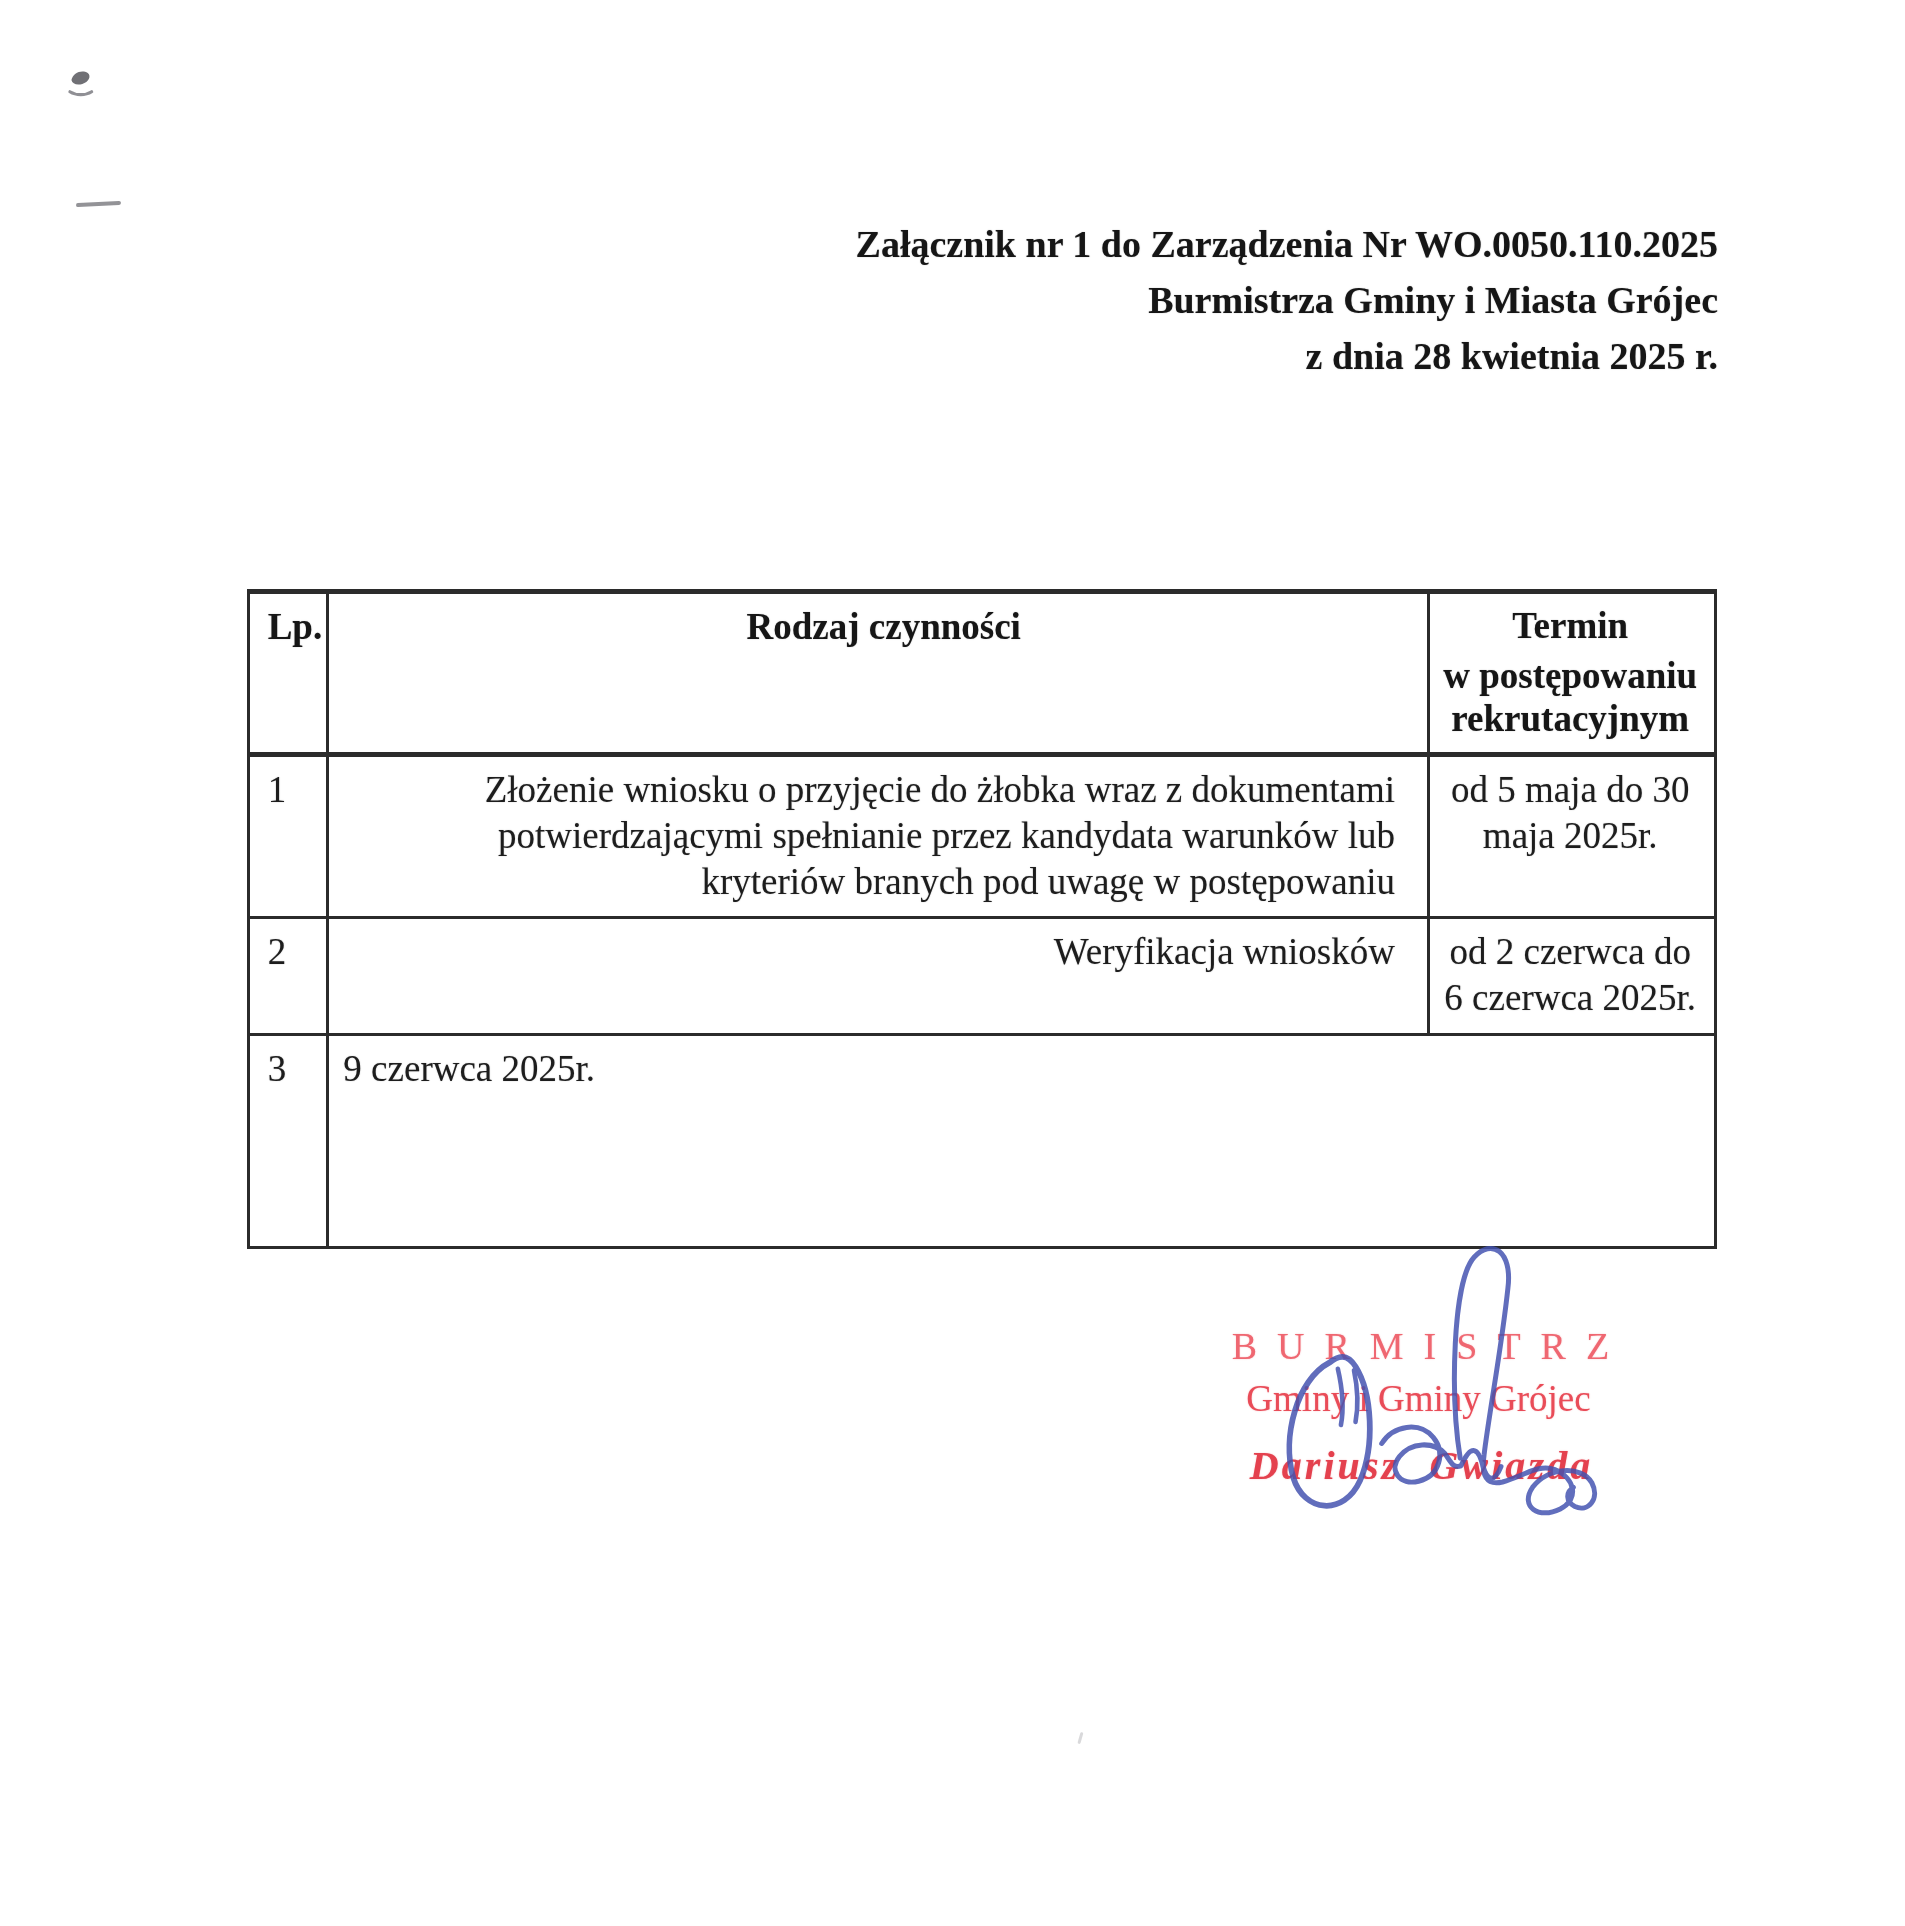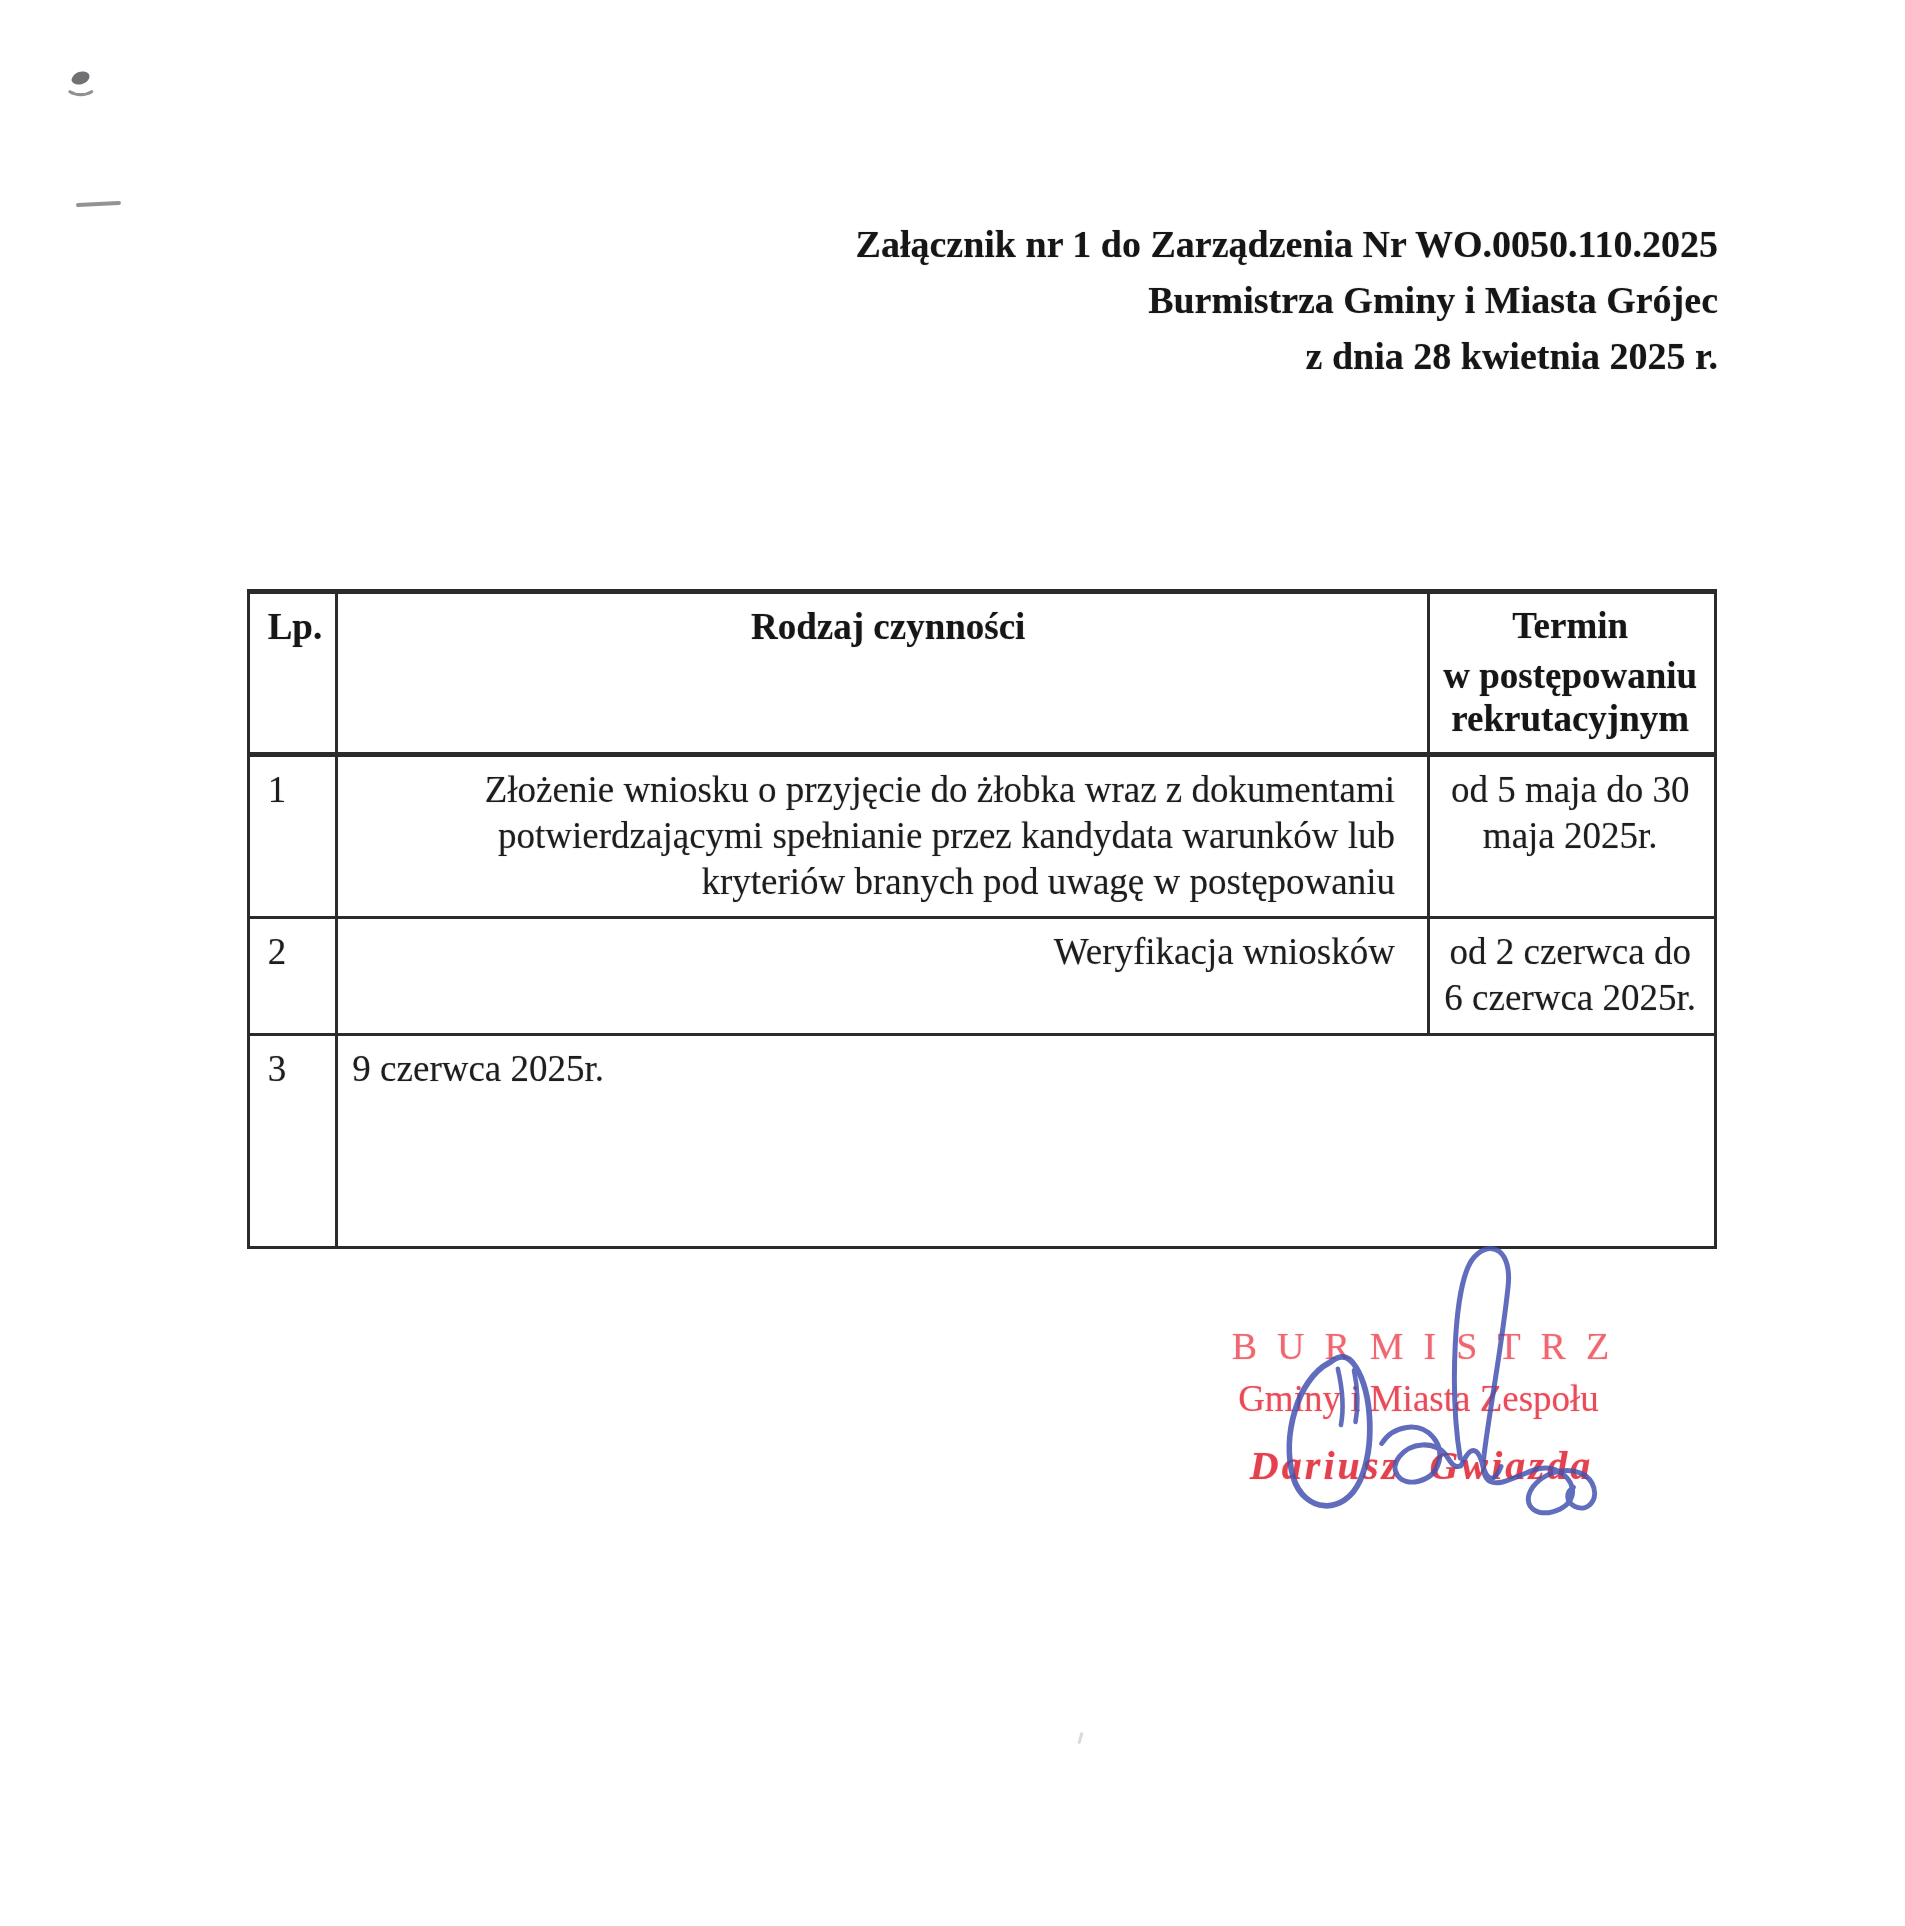--- a/index.html
+++ b/index.html
@@ -34,21 +34,21 @@
   .tbl{
     position:absolute; left:247px; top:589px; width:1464px;
     border:3.5px solid #2b2b2b; border-top-width:5.4px;
     background:#fff;
     font-size:37px; line-height:46px;
   }
   .tr{ display:flex; border-bottom:3.1px solid #2b2b2b; }
   .tr:last-child{ border-bottom:none; }
   .tr.head{ border-bottom-width:5px; font-weight:bold; color:#161616;}
   .td{ box-sizing:border-box; padding-top:10px; padding-bottom:11.6px; }
-  .c-lp{ width:88px; flex:0 0 auto; border-right:3.1px solid #2b2b2b; padding-left:17.7px; }
+  .c-lp{ width:79px; flex:0 0 auto; border-right:3.1px solid #2b2b2b; padding-left:17.7px; }
   .c-act{ flex:1 1 auto; border-right:3.1px solid #2b2b2b; padding-left:25px; padding-right:32px;text-align:right; }
   .c-term{ width:284px; flex:0 0 auto; text-align:center; padding-left:8px; padding-right:11.6px; }
   .head .c-act{ text-align:center; padding-left:23px; padding-right:11.6px; }
   .head .c-term{ line-height:43px; }
   .term-line-first{ margin-bottom:7px; }
   .row-head{ min-height:127px; }
   .row-1{ min-height:136px; }
   .row-2{ min-height:83px; }
   .row-3{ min-height:210px; }
 
@@ -129,21 +129,21 @@
     </div>
 
     <div class="tr row-3">
       <div class="td c-lp soft">3</div>
       <div class="td c-term soft">9 czerwca 2025r.</div>
     </div>
   </div>
 
   <div class="stamp">
     <div class="stamp-office">BURMISTRZ</div>
-    <div class="stamp-sub">Gminy i Miasta Zespołu</div>
+    <div class="stamp-sub">Gminy i Gminy Grójec</div>
   </div>
   <div class="stamp-name">Dariusz Gwiazda</div>
 
   <svg class="sig-svg" width="431" height="316" viewBox="0 0 1120 820">
     <g fill="none" stroke="#4352b0" stroke-linecap="round" stroke-linejoin="round" opacity="0.84">
 
       <path stroke-width="13" d="M 632 600
         C 606 440, 612 140, 668 78
         C 714 28, 768 62, 756 158
         C 740 310, 706 490, 694 592

